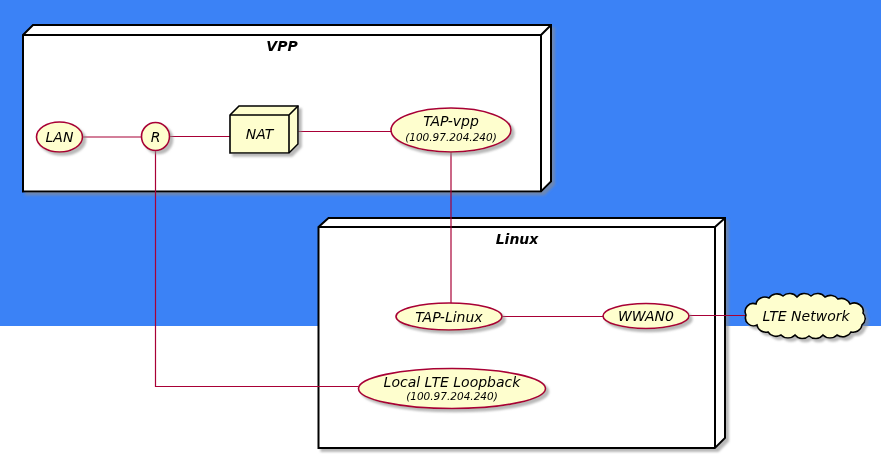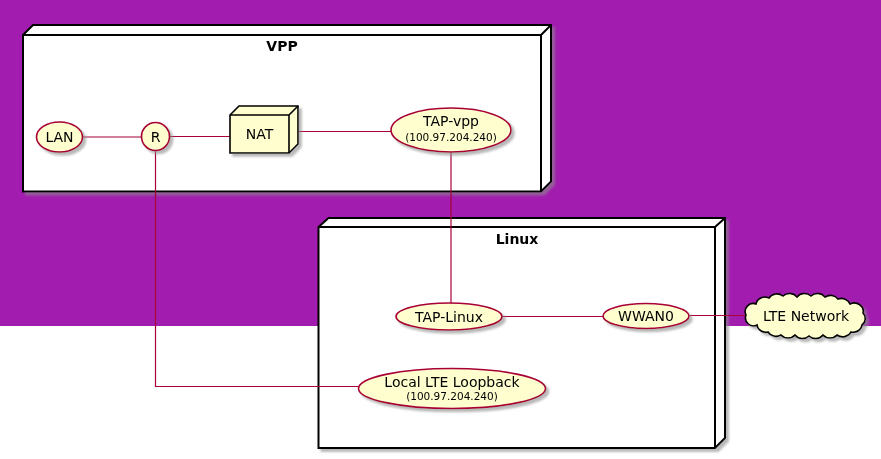--- a/index.html
+++ b/index.html
@@ -8,21 +8,22 @@
     background: #ffffff;
     width: 881px;
     height: 459px;
     overflow: hidden;
     font-family: "DejaVu Sans", "Liberation Sans", sans-serif;
   }
   #stage {
     position: relative;
     width: 881px;
     height: 326px;
-    background: #a21caf;
+    background: #3b82f6;
+    font-style: italic;
   }
   svg { display: block; }
   text {
     fill: #000000;
     font-family: "DejaVu Sans", "Liberation Sans", sans-serif;
   }
   .node-title  { font-size: 14px; font-weight: bold; }
   .shape-label { font-size: 14px; }
   .sub-label   { font-size: 10.5px; }
   .container-face { fill: #ffffff; stroke: #000000; stroke-width: 2; }

